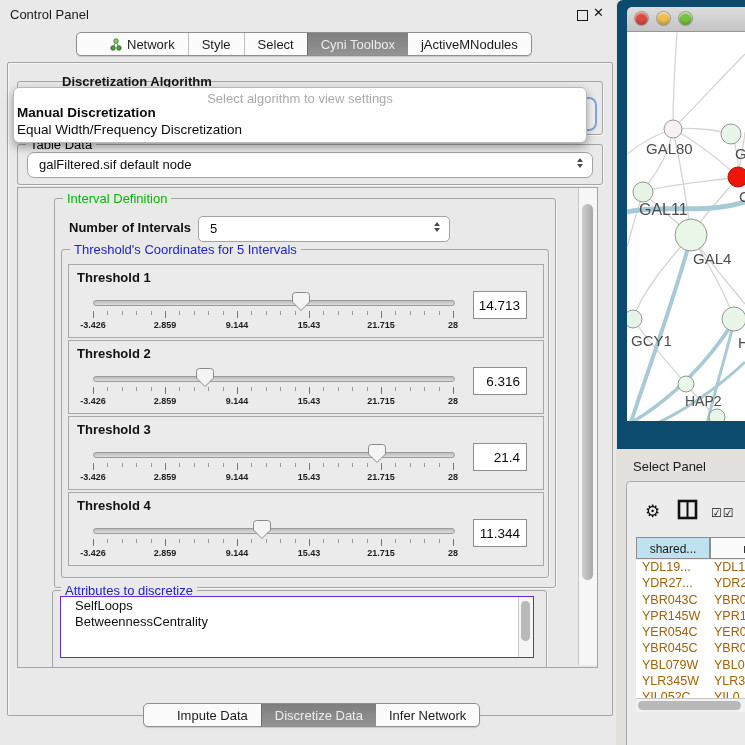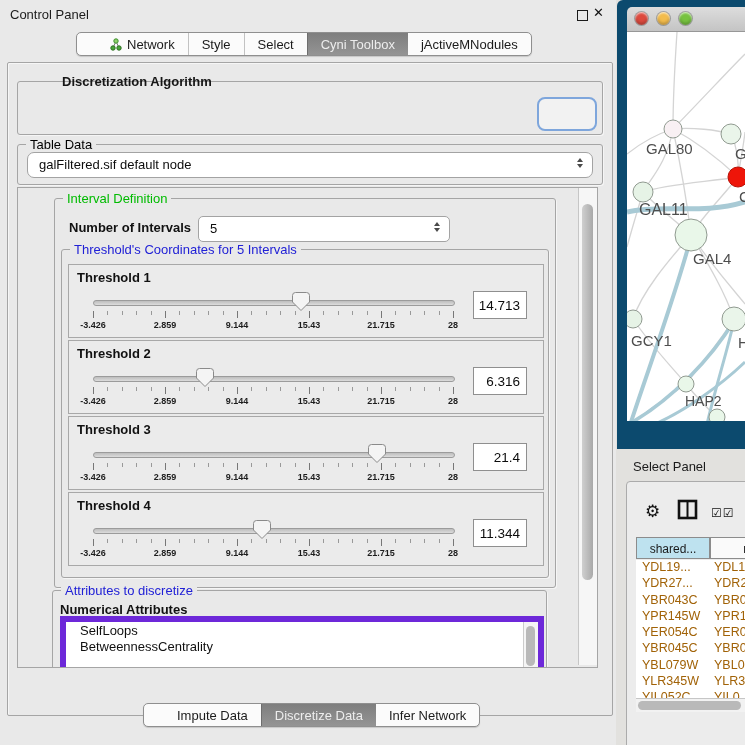--- a/index.html
+++ b/index.html
@@ -47,21 +47,21 @@
   #thrBox{left:6px;top:50px;width:486px;height:327px;}
   .thrPanel{position:absolute;left:6px;width:474px;height:72px;border:1px solid #A8A8A8;background:#EBEBEB;}
   .thrName{position:absolute;left:8px;top:5px;font-size:13px;font-weight:bold;color:#111;}
   .track{position:absolute;left:24px;top:35px;width:360px;height:4px;border:1px solid #9B9B9B;border-radius:3px;background:linear-gradient(#BDBDBD,#DCDCDC);}
   .tick{position:absolute;width:1px;background:#777;top:46px;}
   .tickLbl{position:absolute;top:55px;width:44px;text-align:center;font-size:9px;font-weight:bold;color:#1d1d1d;}
   .thumb{position:absolute;top:27px;}
   .valBox{position:absolute;left:404px;top:26px;width:54px;height:28px;background:#FFF;border:1px solid #8F8F8F;font-size:13.5px;color:#0c0c0c;text-align:right;line-height:28px;padding-right:6px;box-sizing:border-box;}
   #attrBox{left:34px;top:402px;width:493px;height:96px;}
   #attrSub{left:42px;top:414px;font-size:13px;font-weight:bold;color:#111;}
-  #attrList{left:42px;top:428px;width:472px;height:60px;background:#FFF;border:6px solid #6d28d9;overflow:hidden;}
+  #attrList{left:42px;top:408px;width:472px;height:60px;background:#FFF;border:1px solid #6d28d9;overflow:hidden;}
   .aitem{padding:1px 0 1px 14px;font-size:13px;color:#101010;height:13.6px;}
   #alScroll{position:absolute;right:0;top:0;width:14px;height:100%;background:#F5F5F5;border-left:1px solid #CCC;}
   #alThumb{position:absolute;left:2px;top:4px;width:9px;height:40px;border-radius:5px;background:#B9B9B9;}
   
   #rightBg{left:616px;top:0;width:129px;height:745px;background:#E2E1DE;}
   #netWin{left:617px;top:0;width:128px;height:449px;background:#0c4a6e;border-radius:6px 0 0 0;}
   #netTitle{left:10px;top:7px;width:118px;height:24px;background:linear-gradient(#DDDDDD,#C4C4C4);border-radius:5px 0 0 0;border-bottom:1px solid #979797;}
   .light{position:absolute;top:5px;width:13px;height:13px;border-radius:50%;box-shadow:inset 0 1px 2px rgba(255,255,255,.8),inset 0 -2px 3px rgba(0,0,0,.25),0 0 0 1px rgba(0,0,0,.25);}
   #canvas{left:10px;top:32px;width:118px;height:389px;background:#FFF;overflow:hidden;}
   #tpTitle{left:633px;top:459px;font-size:13px;color:#1b1b1b;}
@@ -108,20 +108,25 @@
       <div class="tab">
         <span>jActiveMNodules</span>
       </div>
     </div>
 
   <div id="outerPanel" class="abs">
     <span id="algoLabel" class="abs">Discretization Algorithm</span>
     <div id="algoBox" class="abs gbox"></div>
     <div id="algoComboFrag" class="abs"></div>
 
+    <div id="popup" class="abs">
+      <div class="hint">Select algorithm to view settings</div>
+    <div class="pitem" style="top: 17px; font-weight: bold;">Manual Discretization</div>
+        <div class="pitem" style="top: 34px;">Equal Width/Frequency Discretization</div>
+      </div>
 
     <div id="tdBox" class="abs gbox">
       <span class="gtitle">Table Data</span>
     </div>
     <div id="tdCombo" class="abs">
       <span class="comboTxt">galFiltered.sif default node</span>
       <span class="spin">
           <span class="u"></span>
           <span class="d"></span>
         </span>

